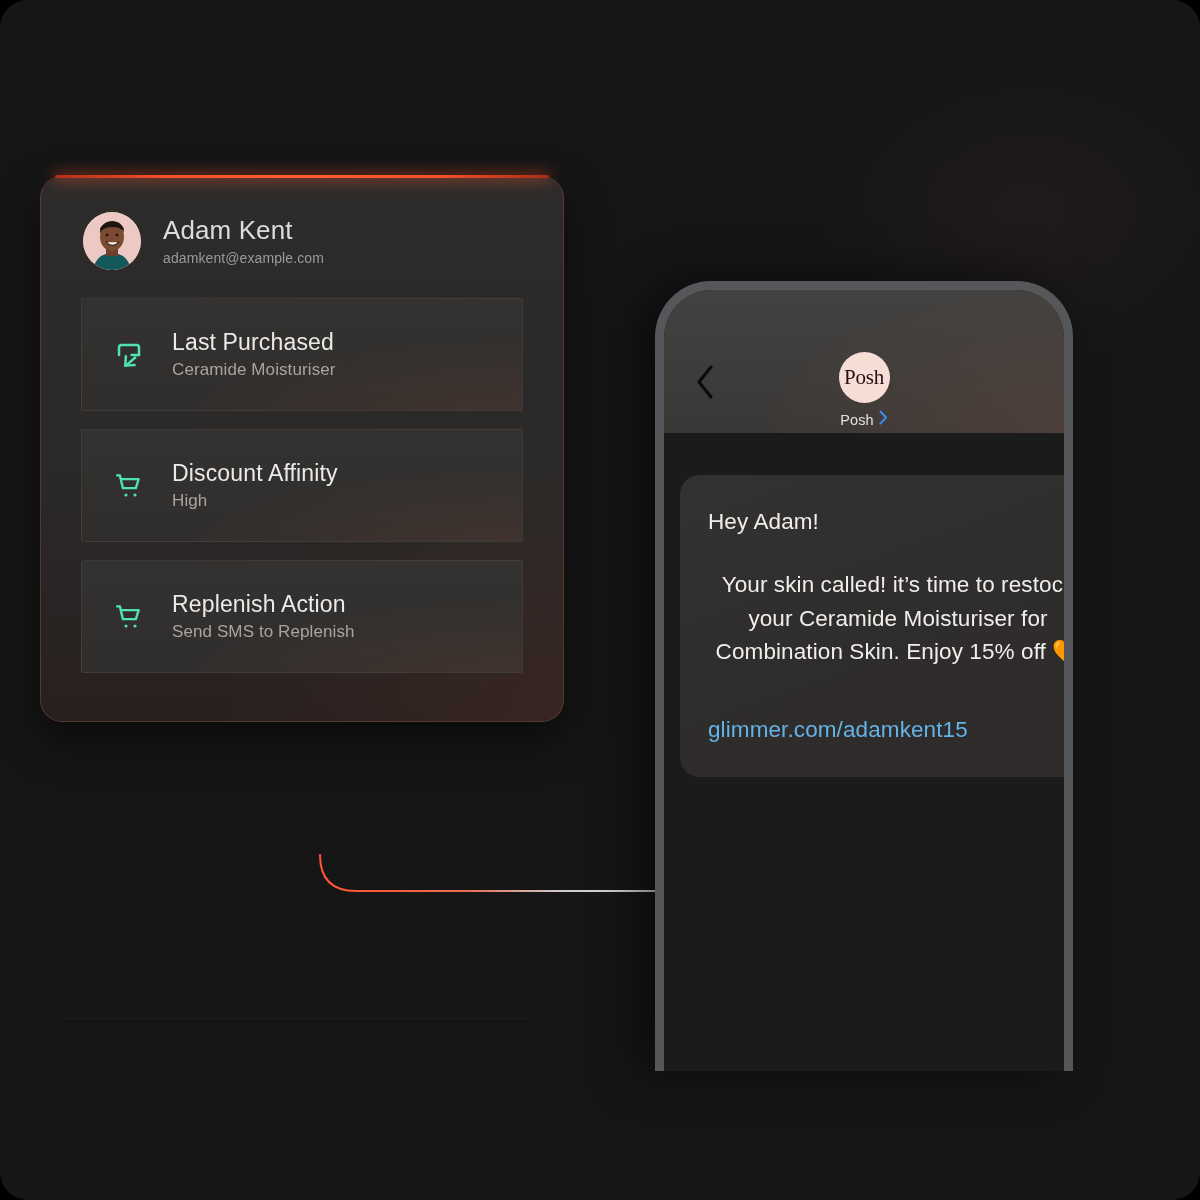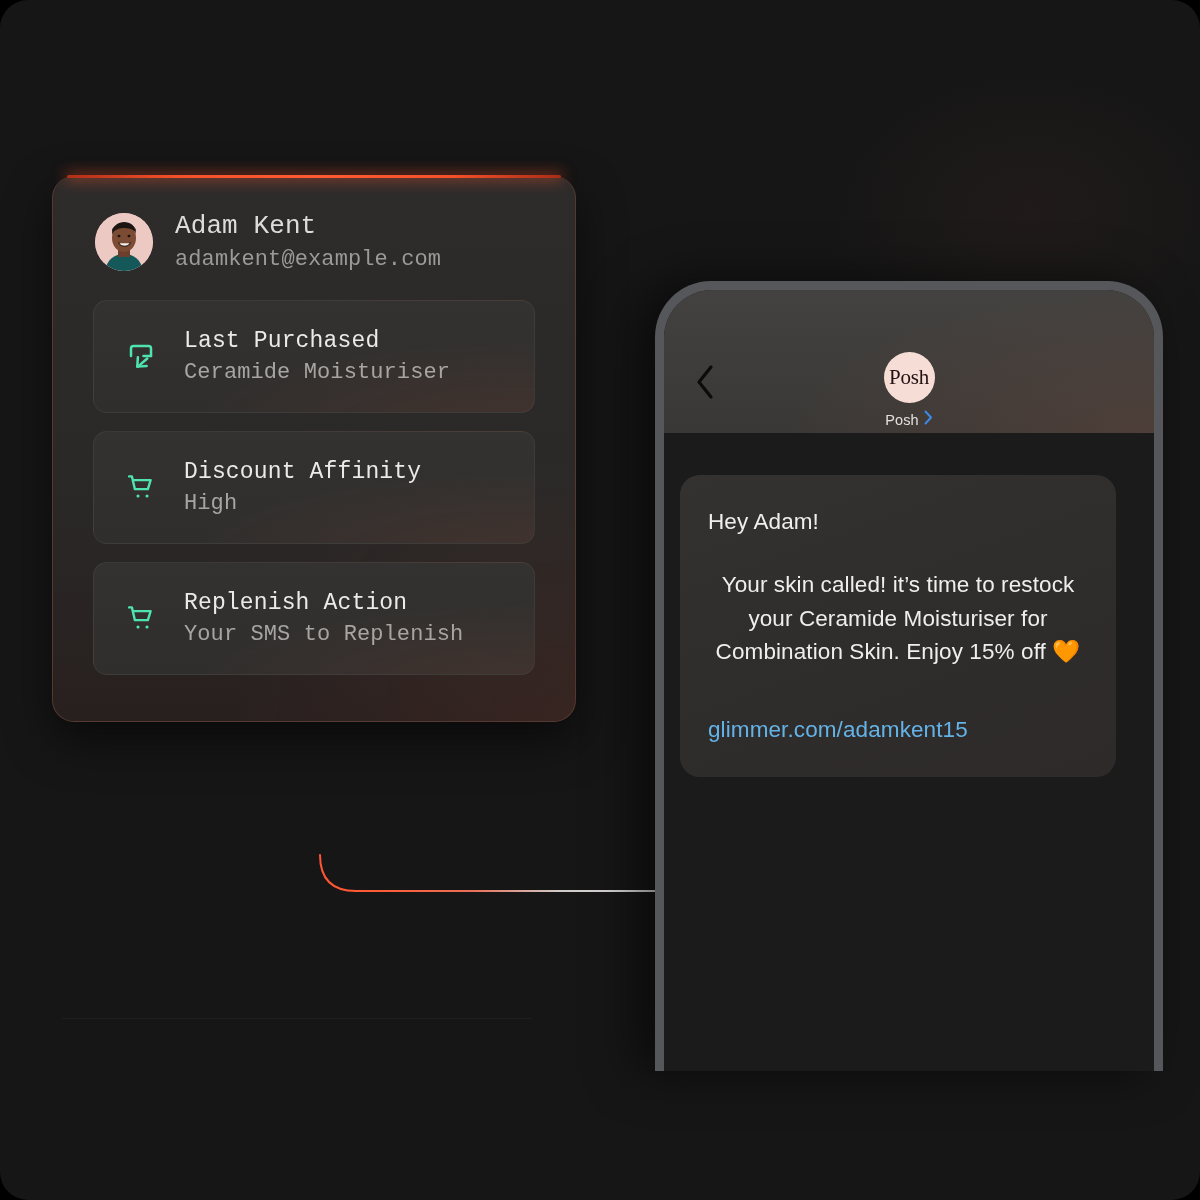--- a/index.html
+++ b/index.html
@@ -39,32 +39,31 @@
   #connector {
     position: absolute;
     left: 0; top: 0;
     width: 1200px; height: 1200px;
     pointer-events: none;
   }
 
   
   #profile-card {
     position: absolute;
-    left: 52px;
+    left: 40px;
     top: 176px;
     width: 522px;
     height: 545px;
     border-radius: 22px;
     background:
       radial-gradient(120% 90% at 100% 100%, rgba(190,80,50,0.10) 0%, rgba(190,80,50,0.0) 55%),
       linear-gradient(180deg, #2e2c2b 0%, #2a2928 55%, #28201f 100%);
     border: 1px solid rgba(120,70,58,0.55);
     border-top: none;
     box-shadow: 0 18px 45px rgba(0,0,0,0.55);
-    font-family: Liberation Mono, monospace;
   }
   #card-top-glow {
     position: absolute;
     left: 14px; right: 14px;
     top: -1px;
     height: 3px;
     border-radius: 3px;
     background: linear-gradient(90deg, #b02f18 0%, #f4502a 22%, #ff5b32 50%, #f4502a 78%, #a82d16 100%);
     box-shadow: 0 0 14px 2px rgba(255,90,45,0.55);
   }
@@ -84,37 +83,37 @@
     position: relative;
   }
   #avatar svg { display: block; }
   .profile-name {
     font-size: 26px;
     color: #dcdcdc;
     letter-spacing: 0.1px;
     line-height: 1.15;
   }
   .profile-email {
-    font-size: 22px;
+    font-size: 14px;
     color: #9a9a9a;
     margin-top: 5px;
     letter-spacing: 0.1px;
   }
 
   #attribute-list {
     margin-top: 28px;
     padding: 0 40px;
     display: flex;
     flex-direction: column;
     gap: 18px;
   }
   .attr-row {
     position: relative;
     height: 113px;
-    border-radius: 14px;
+    border-radius: 2px;
     background:
       radial-gradient(130% 130% at 100% 115%, rgba(200,90,55,0.13) 0%, rgba(200,90,55,0) 60%),
       linear-gradient(180deg, #343230 0%, #302e2d 100%);
     border: 1px solid rgba(255,255,255,0.055);
     display: flex;
     align-items: center;
     padding-left: 26px;
     box-sizing: border-box;
   }
   .attr-icon {
@@ -126,32 +125,32 @@
     margin-right: 22px;
   }
   .attr-text { display: flex; flex-direction: column; }
   .attr-title {
     font-size: 23px;
     color: #eceae8;
     letter-spacing: 0.15px;
     line-height: 1.2;
   }
   .attr-value {
-    font-size: 22px;
+    font-size: 17px;
     color: #a7a4a2;
     margin-top: 4px;
     letter-spacing: 0.1px;
   }
 
   
   #phone {
     position: absolute;
     left: 655px;
     top: 281px;
-    width: 508px;
+    width: 418px;
     height: 790px;
     border-radius: 56px 56px 0 0;
     background: #55575a;
     padding: 9px 9px 0 9px;
     box-sizing: border-box;
     box-shadow: -18px 0 50px rgba(0,0,0,0.55);
   }
   #phone-screen {
     width: 100%;
     height: 100%;
@@ -330,21 +329,21 @@
       <div class="attr-row">
         <span class="attr-icon">
           <svg width="30" height="30" viewBox="0 0 24 24" fill="none" stroke="#4fe3b0" stroke-width="1.9" stroke-linecap="round" stroke-linejoin="round">
             <path d="M2.5 3.5 h2.2 l2.4 10.2 h10.4 l2.2 -7.2 H6.2"></path>
             <circle cx="9.6" cy="19.2" r="1.25" fill="#4fe3b0" stroke="none"></circle>
             <circle cx="16.8" cy="19.2" r="1.25" fill="#4fe3b0" stroke="none"></circle>
           </svg>
         </span>
         <span class="attr-text">
           <span class="attr-title">Replenish Action</span>
-          <span class="attr-value">Your SMS to Replenish</span>
+          <span class="attr-value">Send SMS to Replenish</span>
         </span>
       </div>
 
     </div>
   </div>
 
   <div id="phone">
     <div id="phone-screen">
 
       <div id="phone-topbar">

